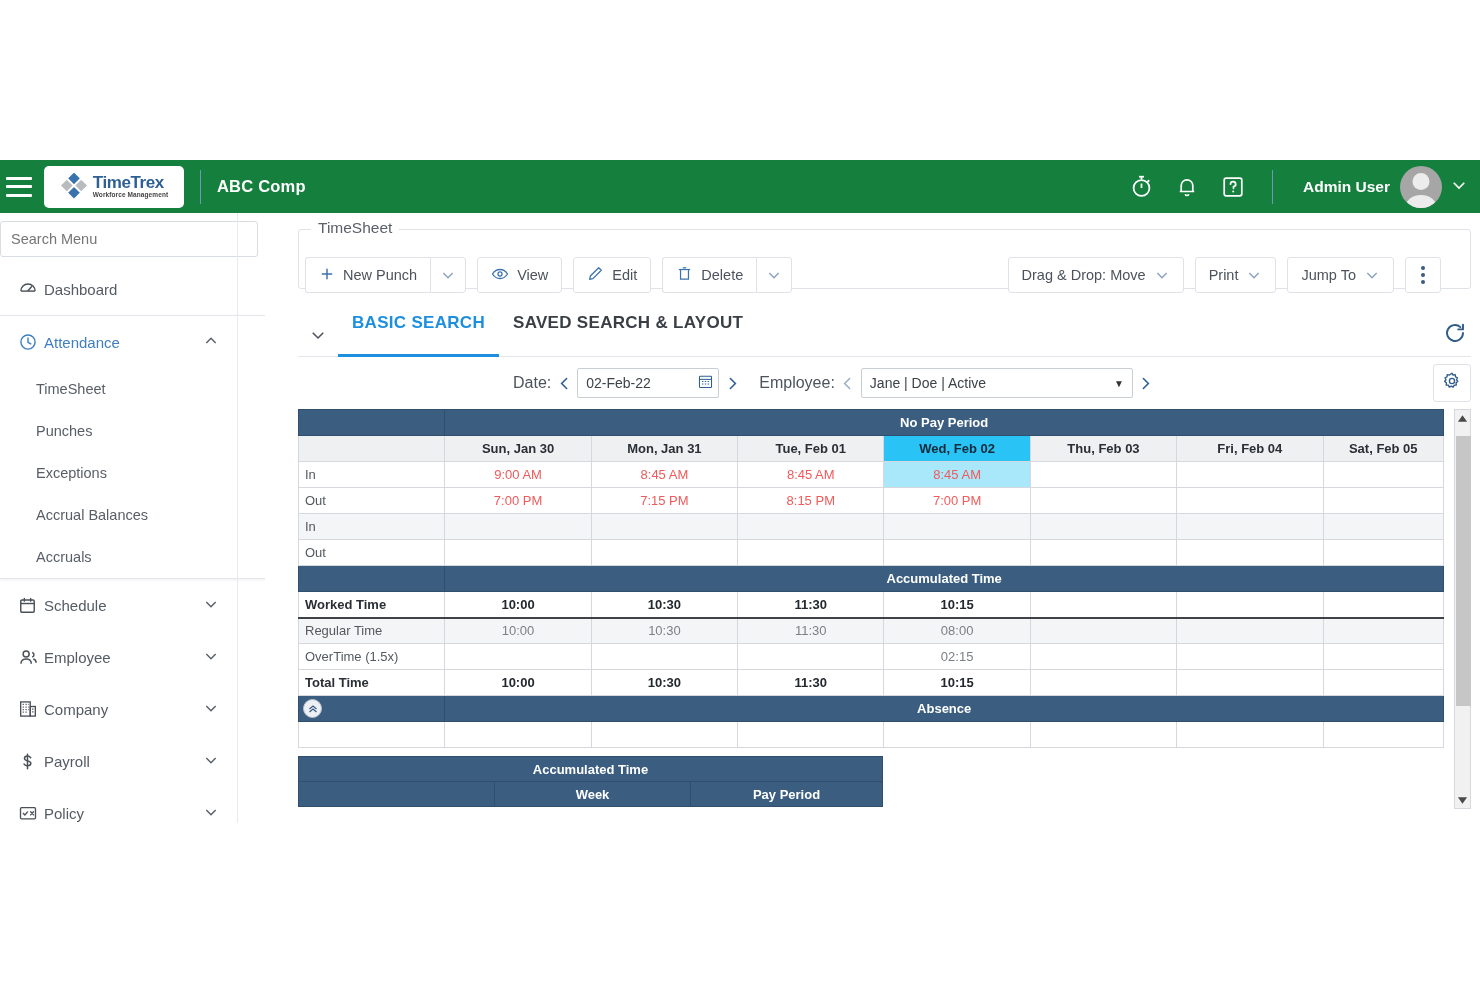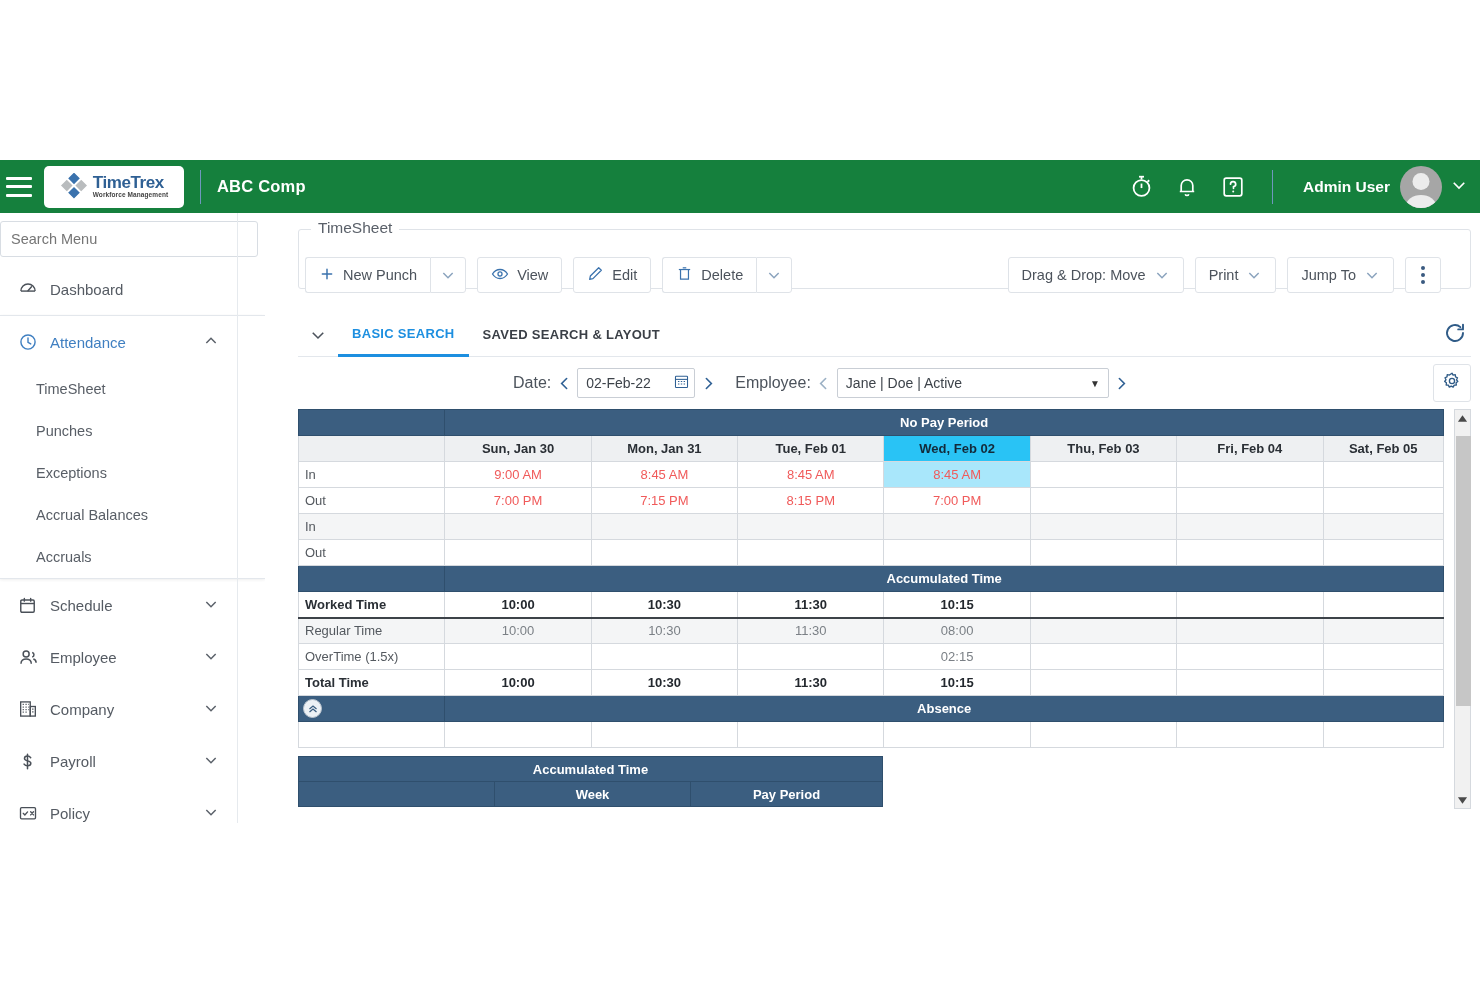--- a/index.html
+++ b/index.html
@@ -49,21 +49,21 @@
   .search-input {
     width: 258px; height: 36px; border: 1px solid #d8dde3; border-radius: 3px;
     background: #fff; font-size: 14.5px; color: #8a8f96; padding: 0 10px;
     font-family: "Liberation Sans", sans-serif; outline: none;
   }
   .nav-item {
     display: flex; align-items: center; height: 52px; padding-left: 18px;
     cursor: pointer; font-size: 15px; color: #555b63;
   }
   .nav-item .nicon { width: 26px; display:flex; align-items:center; justify-content:flex-start; flex:none; }
-  .nav-item .nlabel { margin-left: 6px; }
+  .nav-item .nlabel { }
   .nav-item .chev { margin-left: auto; margin-right: 46px; }
   .nav-group-open {
     border: 1px solid #e3e7ec; border-left: none; border-right: none;
     box-shadow: 0 1px 3px rgba(0,0,0,.07);
   }
   .nav-item.active .nlabel { color: #3f7fc1; }
   .nav-sub {
     height: 42px; display: flex; align-items: center; padding-left: 36px;
     font-size: 14.5px; color: #585e66; cursor: pointer;
   }
@@ -88,32 +88,32 @@
   .btn-group .btn.split { border-radius: 0 3px 3px 0; padding: 0 9px; }
   .toolbar-right { position: absolute; right: 39px; top: 44px; display: flex; align-items: center; gap: 11px; }
   .kebab { width: 36px; justify-content: center; padding: 0; }
   .kebab i { display:block; width:4px; height:4px; border-radius:50%; background:#3a5a80; margin:1.5px 0; }
 
   
   .tabsrow { position: absolute; left: 33px; top: 100px; width: 1173px; height: 44px;
     border-bottom: 1px solid #e3e7ec; display: flex; align-items: center; }
   .tab-caret { width: 40px; display: flex; justify-content: center; cursor: pointer; }
   .tab {
-    height: 44px; display: flex; align-items: center; padding: 0 14px;
-    font-size: 13px; font-weight: bold; color: #3a3f46; letter-spacing: 0.3px; cursor: pointer;
+    height: 44px; display: flex; align-items: flex-start; padding: 0 14px;
+    font-size: 17px; font-weight: bold; color: #3a3f46; letter-spacing: 0.3px; cursor: pointer;
   }
   .tab.active { color: #1d8fe0; border-bottom: 3px solid #1d8fe0; }
   .refresh-btn { margin-left: auto; margin-right: 4px; cursor: pointer; }
 
   
   .filterrow { position: absolute; left: 33px; top: 146px; width: 1173px; height: 48px; display: flex; align-items: center; }
   .flabel { font-size: 16px; color: #4c535c; }
   .arrbtn { width: 26px; display: flex; align-items: center; justify-content: center; cursor: pointer; }
   .datefield {
-    width: 118px; height: 30px; border: 1px solid #c9ced5; border-radius: 2px; background: #fff;
+    width: 142px; height: 30px; border: 1px solid #c9ced5; border-radius: 2px; background: #fff;
     display: flex; align-items: center; padding: 0 4px 0 8px; font-size: 14px; color: #3d434a;
   }
   .selfield {
     width: 272px; height: 30px; border: 1px solid #c9ced5; border-radius: 2px; background: #fff;
     display: flex; align-items: center; padding: 0 8px; font-size: 14px; color: #3d434a;
   }
   .selcaret { margin-left: auto; font-size: 10px; color: #333; }
   .gearbtn { margin-left: auto; width: 38px; height: 38px; border: 1px solid #dfe3e8; border-radius: 3px;
     background:#fff; display: flex; align-items: center; justify-content: center; cursor: pointer; }
 

